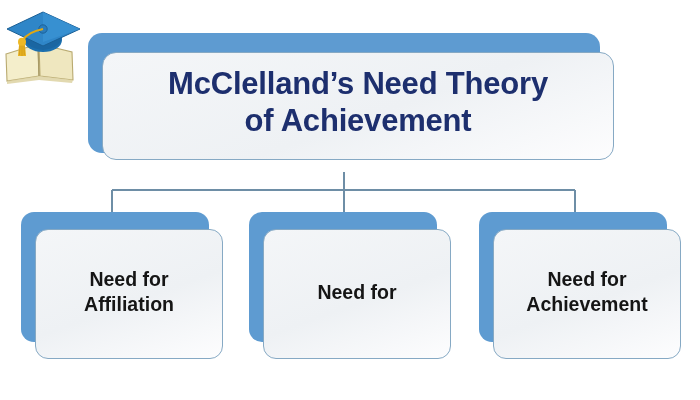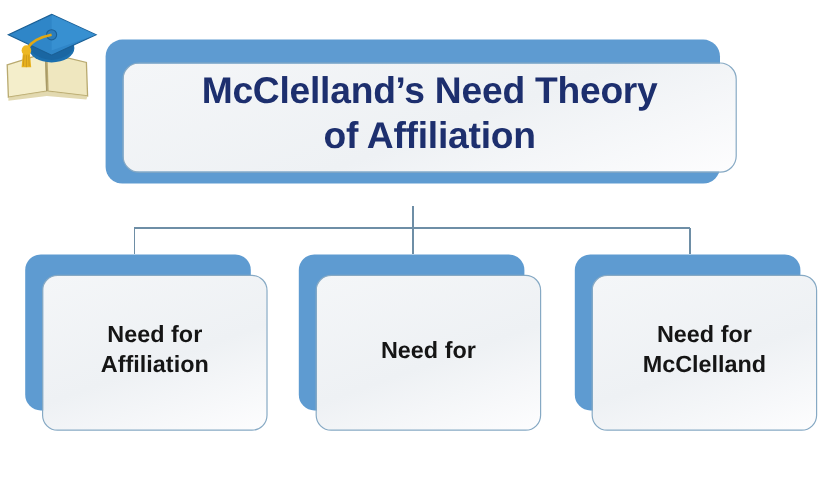--- a/index.html
+++ b/index.html
@@ -62,21 +62,21 @@
     width: 512px;
     height: 120px;
   }
   #title-card .plate {
     border-radius: 14px;
   }
   #title-card .panel {
     left: 14px;
     top: 19px;
     width: 512px;
-    height: 92px;
+    height: 108px;
     border-radius: 14px;
   }
   #title-card .panel .txt {
     color: #1d2f6e;
     font-size: 31px;
     font-weight: bold;
     line-height: 1.18;
     letter-spacing: -0.2px;
     padding: 0 14px;
     margin-top: -6px;
@@ -160,38 +160,38 @@
 
       <line x1="112" y1="190" x2="112" y2="212"></line>
       <line x1="344" y1="190" x2="344" y2="212"></line>
       <line x1="575" y1="190" x2="575" y2="212"></line>
     </g>
   </svg>
 
   <div class="card" id="title-card">
     <div class="plate"></div>
     <div class="panel">
-      <div class="txt"><span>McClelland’s Need Theory</span><br><span>of Affiliation</span></div>
+      <div class="txt"><span>McClelland’s Need Theory</span><br><span>of Achievement</span></div>
     </div>
   </div>
 
   <div class="card child" id="child-0">
     <div class="plate"></div>
     <div class="panel">
       <div class="txt"><span>Need for</span><br><span>Affiliation</span></div>
     </div>
   </div>
 
   <div class="card child" id="child-1">
     <div class="plate"></div>
     <div class="panel">
       <div class="txt"><span>Need for</span><br></div>
     </div>
   </div>
 
   <div class="card child" id="child-2">
     <div class="plate"></div>
     <div class="panel">
-      <div class="txt"><span>Need for</span><br><span>McClelland</span></div>
+      <div class="txt"><span>Need for</span><br><span>Achievement</span></div>
     </div>
   </div>
 
 </div>
 
 </body></html>

